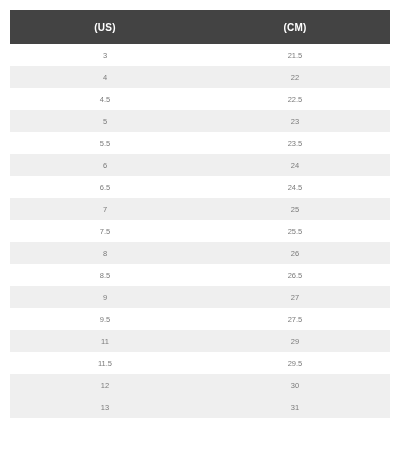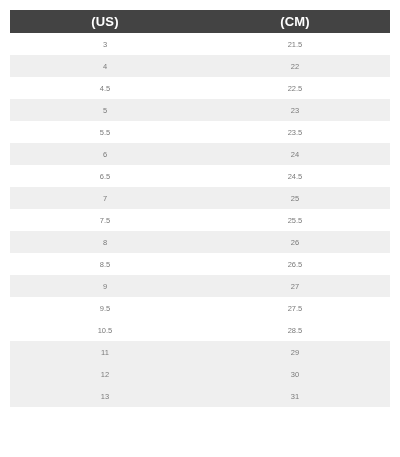--- a/index.html
+++ b/index.html
@@ -20,25 +20,25 @@
     padding: 10px 10px 5px 10px;
   }
   table.size-table {
     width: 380px;
     border-collapse: collapse;
     table-layout: fixed;
   }
   table.size-table thead th {
     background: #434343;
     color: #ffffff;
-    font-size: 13px;
+    font-size: 10px;
     font-weight: bold;
     letter-spacing: 0.2px;
     text-align: center;
-    height: 23px;
+    height: 34px;
     padding: 0;
     vertical-align: middle;
   }
   table.size-table tbody td {
     height: 22px;
     padding: 0;
     font-size: 7.5px;
     color: #7a7a7a;
     text-align: center;
     vertical-align: middle;
@@ -108,27 +108,27 @@
           <td class="col-cm">26.5</td>
         </tr>
         <tr class="striped">
           <td class="col-us">9</td>
           <td class="col-cm">27</td>
         </tr>
         <tr>
           <td class="col-us">9.5</td>
           <td class="col-cm">27.5</td>
         </tr>
-        <tr>
-          <td class="col-us">10.5</td>
-          <td class="col-cm">28.5</td>
-        </tr>
         <tr class="striped">
           <td class="col-us">11</td>
           <td class="col-cm">29</td>
+        </tr>
+        <tr>
+          <td class="col-us">11.5</td>
+          <td class="col-cm">29.5</td>
         </tr>
         <tr class="striped">
           <td class="col-us">12</td>
           <td class="col-cm">30</td>
         </tr>
         <tr class="striped">
           <td class="col-us">13</td>
           <td class="col-cm">31</td>
         </tr>
       </tbody>

